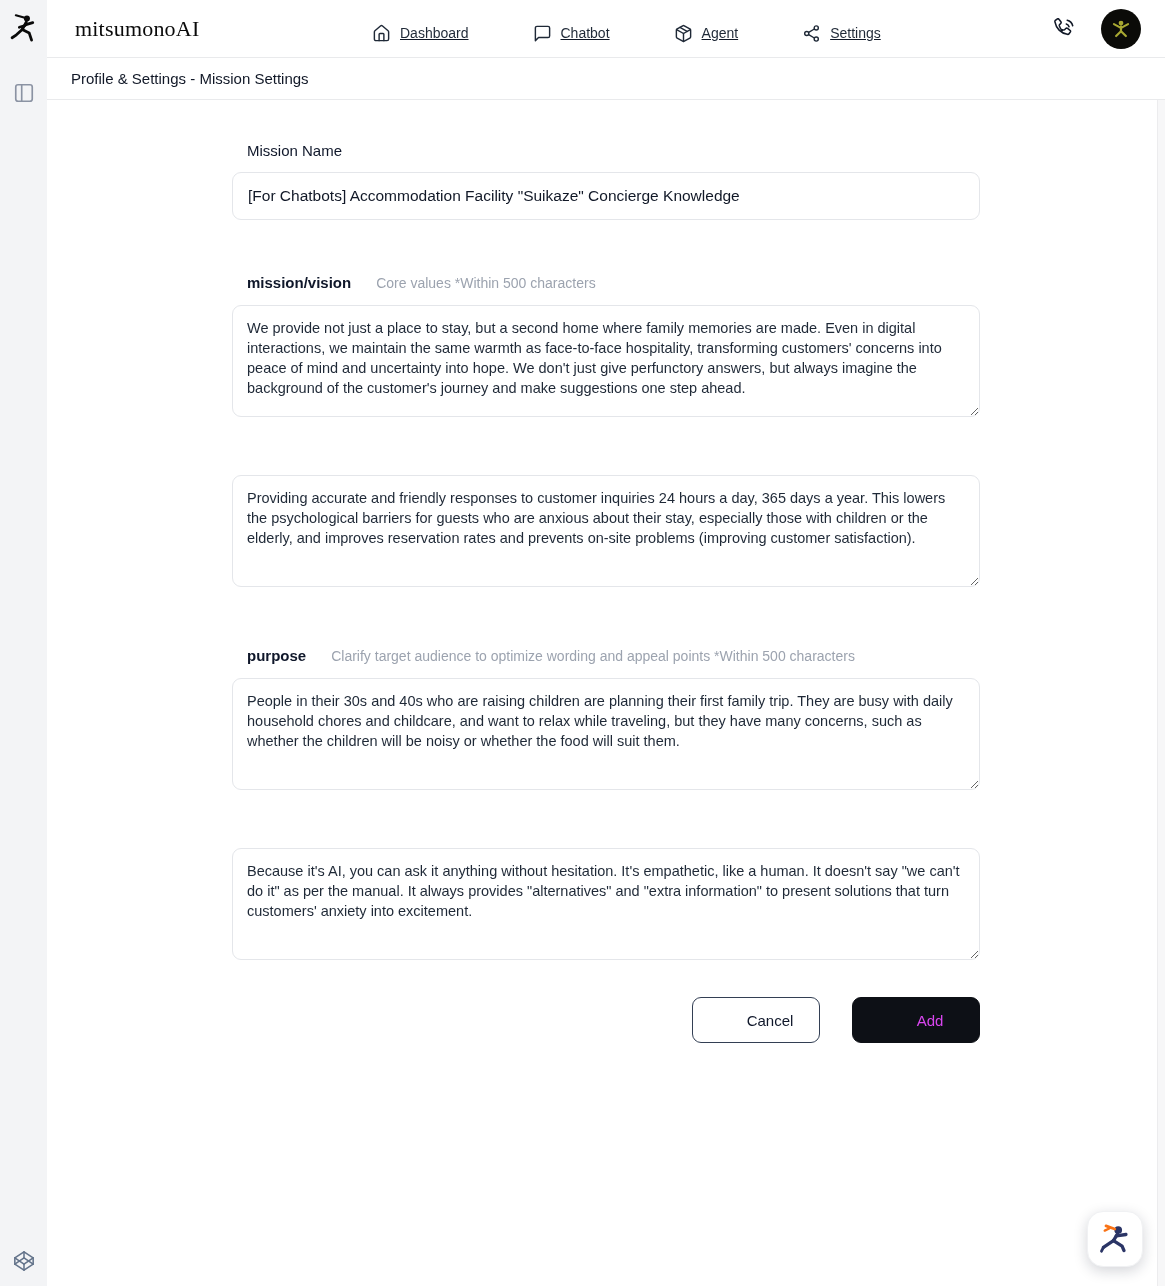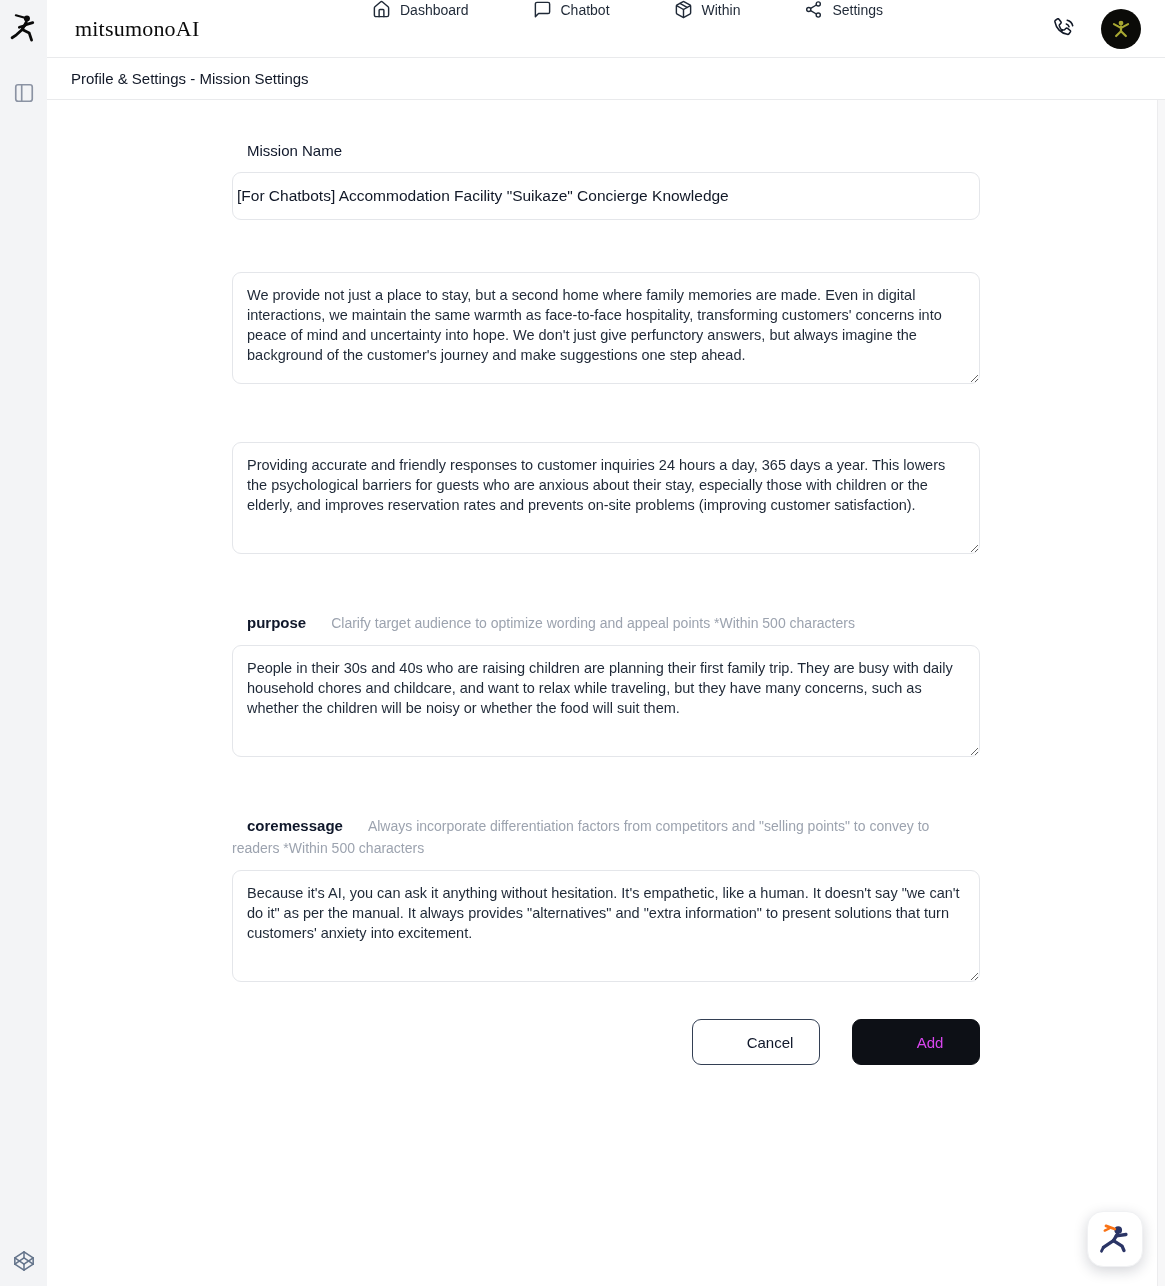--- a/index.html
+++ b/index.html
@@ -29,21 +29,21 @@
     background: #fff; border-bottom: 1px solid #e9eaec;
     display: flex; align-items: center;
     padding: 0 24px 0 28px;
   }
   .logo-text {
     font-family: "Liberation Serif", "DejaVu Serif", serif;
     font-size: 22px; color: #0a0a0a; letter-spacing: 0.2px;
   }
   .nav {
     position: absolute; left: 325px; top: 0; height: 66px;
-    display: flex; align-items: flex-start; gap: 64px;
+    display: flex; align-items: center; gap: 64px; text-decoration: underline;
   }
   .nav-item { display: flex; align-items: center; gap: 9px; cursor: pointer; }
   .nav-item svg { width: 19px; height: 19px; stroke: #1f2937; }
   .nav-label { font-size: 14px; color: #1f2937; }
   .header-right { margin-left: auto; display: flex; align-items: center; gap: 26px; }
   .phone-btn { width: 22px; height: 22px; cursor: pointer; }
   .phone-btn svg { width: 22px; height: 22px; stroke: #111827; }
   .avatar {
     width: 40px; height: 40px; border-radius: 50%;
     background: #0b0b08; overflow: hidden; cursor: pointer;
@@ -70,21 +70,21 @@
   .form-wrap { width: 748px; margin: 0 auto; padding-top: 40px; }
 
   .label-row { margin-bottom: 11px; font-size: 15px; line-height: 21px; }
   .field-label { color: #0f172a; font-weight: 700; margin-left: 15px; }
   .field-label.plain { font-weight: 400; }
   .field-hint { color: #9ca3af; font-weight: 400; margin-left: 25px; font-size: 14px; }
 
   .text-input {
     width: 748px; height: 48px;
     border: 1px solid #e4e6ea; border-radius: 9px;
-    padding: 0 4px; font-size: 15.5px; color: #111827;
+    padding: 0 15px; font-size: 15.5px; color: #111827;
     font-family: "Liberation Sans", "DejaVu Sans", sans-serif;
     background: #fff; outline: none; display: block;
   }
   .text-area {
     width: 748px; height: 112px;
     border: 1px solid #e4e6ea; border-radius: 9px;
     padding: 12px 14px; font-size: 14.5px; line-height: 20px; color: #1f2937;
     font-family: "Liberation Sans", "DejaVu Sans", sans-serif;
     background: #fff; outline: none; display: block;
     overflow: hidden; resize: both;
@@ -162,21 +162,21 @@
       </svg>
       <span class="nav-label">Chatbot</span>
     </div>
     <div class="nav-item">
       <svg viewBox="0 0 24 24" fill="none" stroke-width="1.8" stroke-linecap="round" stroke-linejoin="round">
         <path d="m7.5 4.27 9 5.15"></path>
         <path d="M21 8a2 2 0 0 0-1-1.73l-7-4a2 2 0 0 0-2 0l-7 4A2 2 0 0 0 3 8v8a2 2 0 0 0 1 1.73l7 4a2 2 0 0 0 2 0l7-4A2 2 0 0 0 21 16Z"></path>
         <path d="m3.3 7 8.7 5 8.7-5"></path>
         <path d="M12 22V12"></path>
       </svg>
-      <span class="nav-label">Within</span>
+      <span class="nav-label">Agent</span>
     </div>
     <div class="nav-item">
       <svg viewBox="0 0 24 24" fill="none" stroke-width="1.8" stroke-linecap="round" stroke-linejoin="round">
         <circle cx="18" cy="5" r="2.6"></circle>
         <circle cx="6" cy="12" r="2.6"></circle>
         <circle cx="18" cy="19" r="2.6"></circle>
         <line x1="8.4" y1="13.3" x2="15.6" y2="17.7"></line>
         <line x1="15.6" y1="6.3" x2="8.4" y2="10.7"></line>
       </svg>
       <span class="nav-label">Settings</span>
@@ -212,38 +212,38 @@
   <div class="form-wrap">
 
     <div class="grp-name">
       <div class="label-row">
         <span class="field-label plain">Mission Name</span>
       </div>
       <input class="text-input" type="text" value="[For Chatbots] Accommodation Facility &quot;Suikaze&quot; Concierge Knowledge" style="">
     </div>
 
     <div class="grp">
+      <div class="label-row">
+        <span class="field-label">mission/vision</span><span class="field-hint">Core values *Within 500 characters</span>
+      </div>
       <textarea class="text-area" style="">We provide not just a place to stay, but a second home where family memories are made. Even in digital interactions, we maintain the same warmth as face-to-face hospitality, transforming customers' concerns into peace of mind and uncertainty into hope. We don't just give perfunctory answers, but always imagine the background of the customer's journey and make suggestions one step ahead.</textarea>
     </div>
 
     <div class="grp">
       <textarea class="text-area" style="">Providing accurate and friendly responses to customer inquiries 24 hours a day, 365 days a year. This lowers the psychological barriers for guests who are anxious about their stay, especially those with children or the elderly, and improves reservation rates and prevents on-site problems (improving customer satisfaction).</textarea>
     </div>
 
     <div class="grp">
       <div class="label-row">
         <span class="field-label">purpose</span><span class="field-hint">Clarify target audience to optimize wording and appeal points *Within 500 characters</span>
       </div>
       <textarea class="text-area" style="">People in their 30s and 40s who are raising children are planning their first family trip. They are busy with daily household chores and childcare, and want to relax while traveling, but they have many concerns, such as whether the children will be noisy or whether the food will suit them.</textarea>
     </div>
 
     <div class="grp-last">
-      <div class="label-row">
-        <span class="field-label">coremessage</span><span class="field-hint">Always incorporate differentiation factors from competitors and "selling points" to convey to readers *Within 500 characters</span>
-      </div>
       <textarea class="text-area" style="">Because it's AI, you can ask it anything without hesitation. It's empathetic, like a human. It doesn't say "we can't do it" as per the manual. It always provides "alternatives" and "extra information" to present solutions that turn customers' anxiety into excitement.</textarea>
     </div>
 
     <div class="btn-row">
       <button class="btn btn-cancel">Cancel</button>
       <button class="btn btn-add">Add</button>
     </div>
 
   </div>
   <div class="scroll-track"></div>

